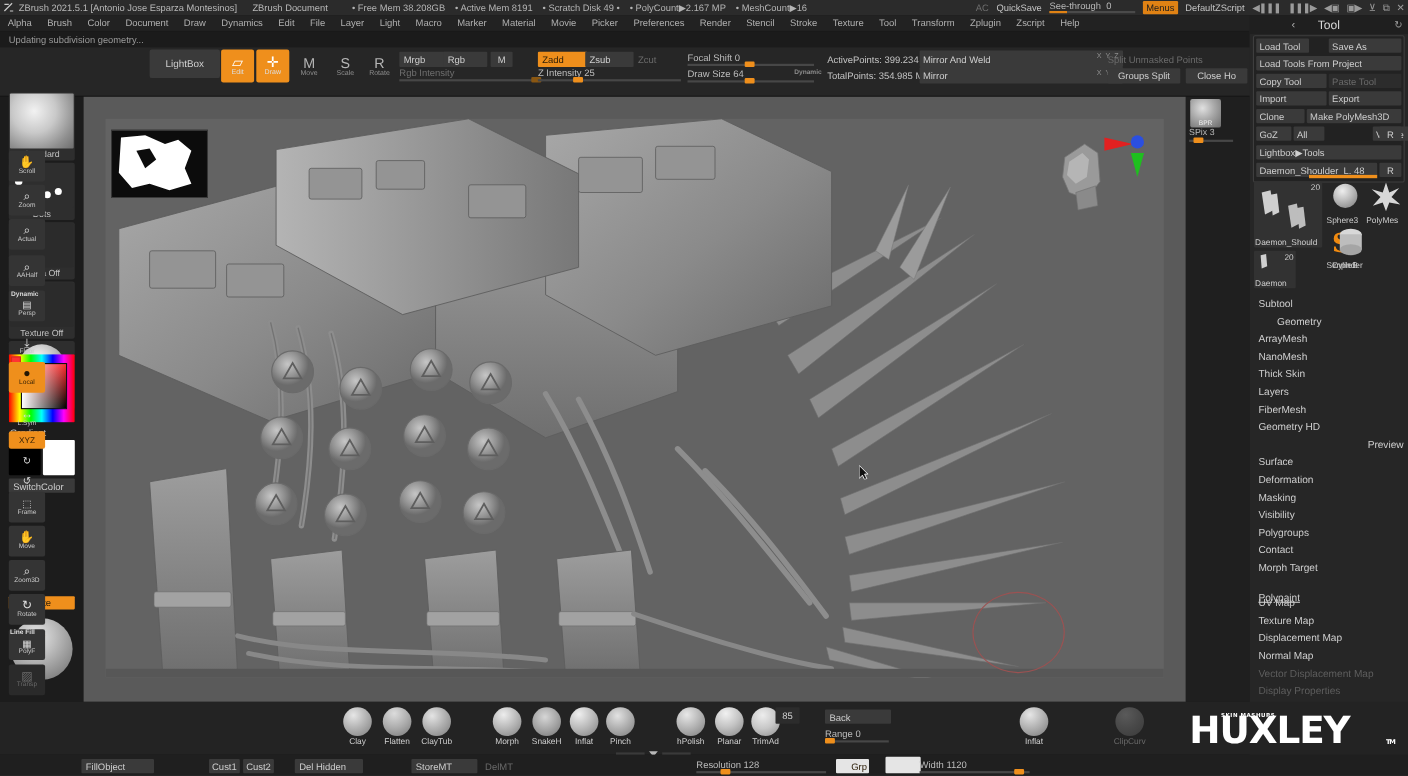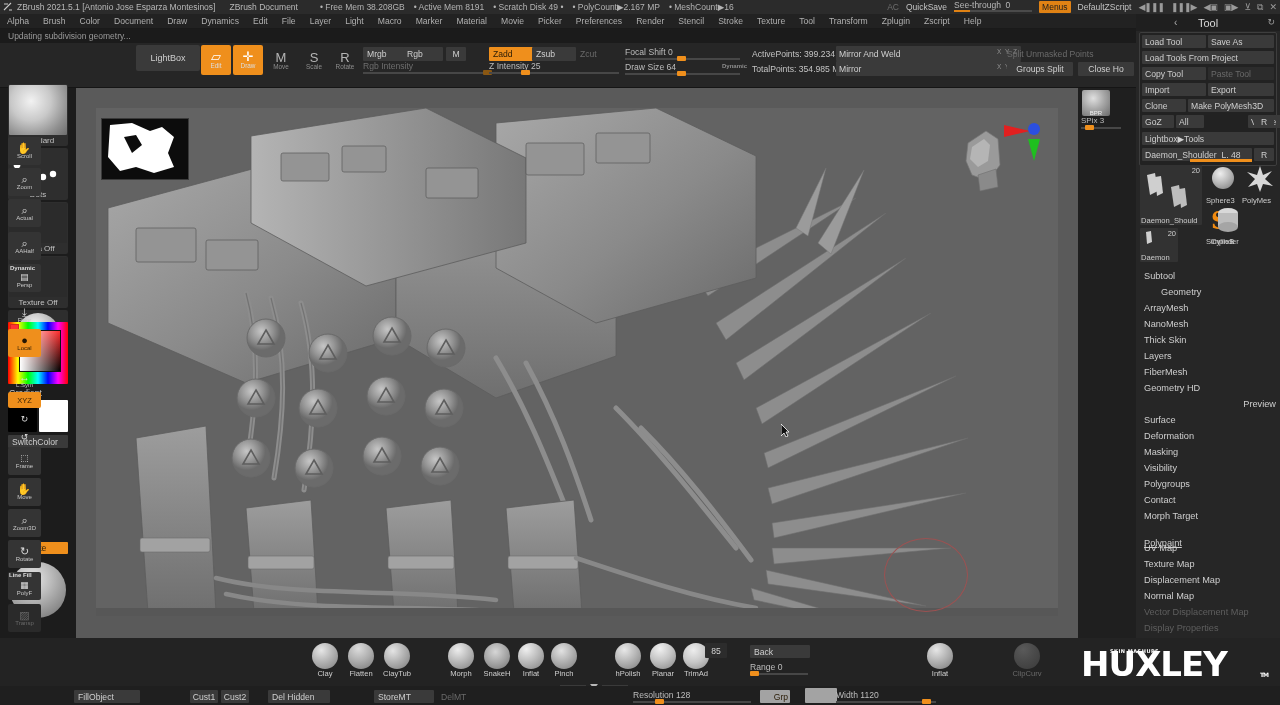--- a/index.html
+++ b/index.html
@@ -195,21 +195,21 @@
   .bs-lab { font-size:7.6px; color:#cfcfcf; margin-top:0px; white-space:nowrap;}
   .bs-lab.dim { color:#6a6a6a;}
   .num-box {
     position:absolute; height:15px; background:#2c2c2c; border-radius:1px;
     font-size:8.6px; color:#d2d2d2; display:flex; align-items:center; justify-content:center;
   }
   .botbar { position:absolute; left:0; top:686px; width:1280px; height:19px; background:#1f1f1f; }
   .bb { position:absolute; height:13px; background:#3a3a3a; border-radius:1px; font-size:8.6px;
         color:#cfcfcf; display:flex; align-items:center; padding-left:4px;}
   .bb.dim { color:#6a6a6a; background:#2b2b2b;}
-  .bb.on { background:#a3a3a3; color:#2a1c06; justify-content:center; padding-left:12px;}
+  .bb.on { background:#e5e5e5; color:#2a1c06; justify-content:center; padding-left:12px;}
 
   .huxley {
     position:absolute; left:1038px; top:644px; width:232px; height:40px;
     display:flex; align-items:center; justify-content:center;
     font-family:"DejaVu Sans", sans-serif;
     font-weight:bold; font-size:34px; color:#ffffff; letter-spacing:-1px;
     -webkit-text-stroke: 0px;
   }
   .huxley .sup { font-size:5px; position:absolute; top:4px; left:72px; letter-spacing:0.5px; color:#fff;}
   .huxley .tm { font-size:6px; position:absolute; right:2px; bottom:6px;}
@@ -660,21 +660,21 @@
     </div>
 
   <div class="rpanel"></div>
   <div class="rp-head" style="left:1136px; top:14px;">
     <span class="chev">‹</span>
     <span>Tool</span>
     <span class="refresh">↻</span>
   </div>
 
   <div class="rp-box" style="left:1139px; top:32px; width:138px; height:134px;"></div>
-  <div class="rb" style="left:1142px; top:35px; width:64px;">Load Tool</div>
+  <div class="rb" style="left:1142px; top:35px; width:48px;">Load Tool</div>
   <div class="rb" style="left:1208px; top:35px; width:66px;">Save As</div>
   <div class="rb" style="left:1142px; top:51px; width:132px;">Load Tools From Project</div>
   <div class="rb" style="left:1142px; top:67px; width:64px;">Copy Tool</div>
   <div class="rb dim" style="left:1208px; top:67px; width:66px;">Paste Tool</div>
   <div class="rb" style="left:1142px; top:83px; width:64px;">Import</div>
   <div class="rb" style="left:1208px; top:83px; width:66px;">Export</div>
   <div class="rb" style="left:1142px; top:99px; width:44px;">Clone</div>
   <div class="rb" style="left:1188px; top:99px; width:86px;">Make PolyMesh3D</div>
   <div class="rb" style="left:1142px; top:115px; width:32px;">GoZ</div>
   <div class="rb" style="left:1176px; top:115px; width:28px;">All</div>

